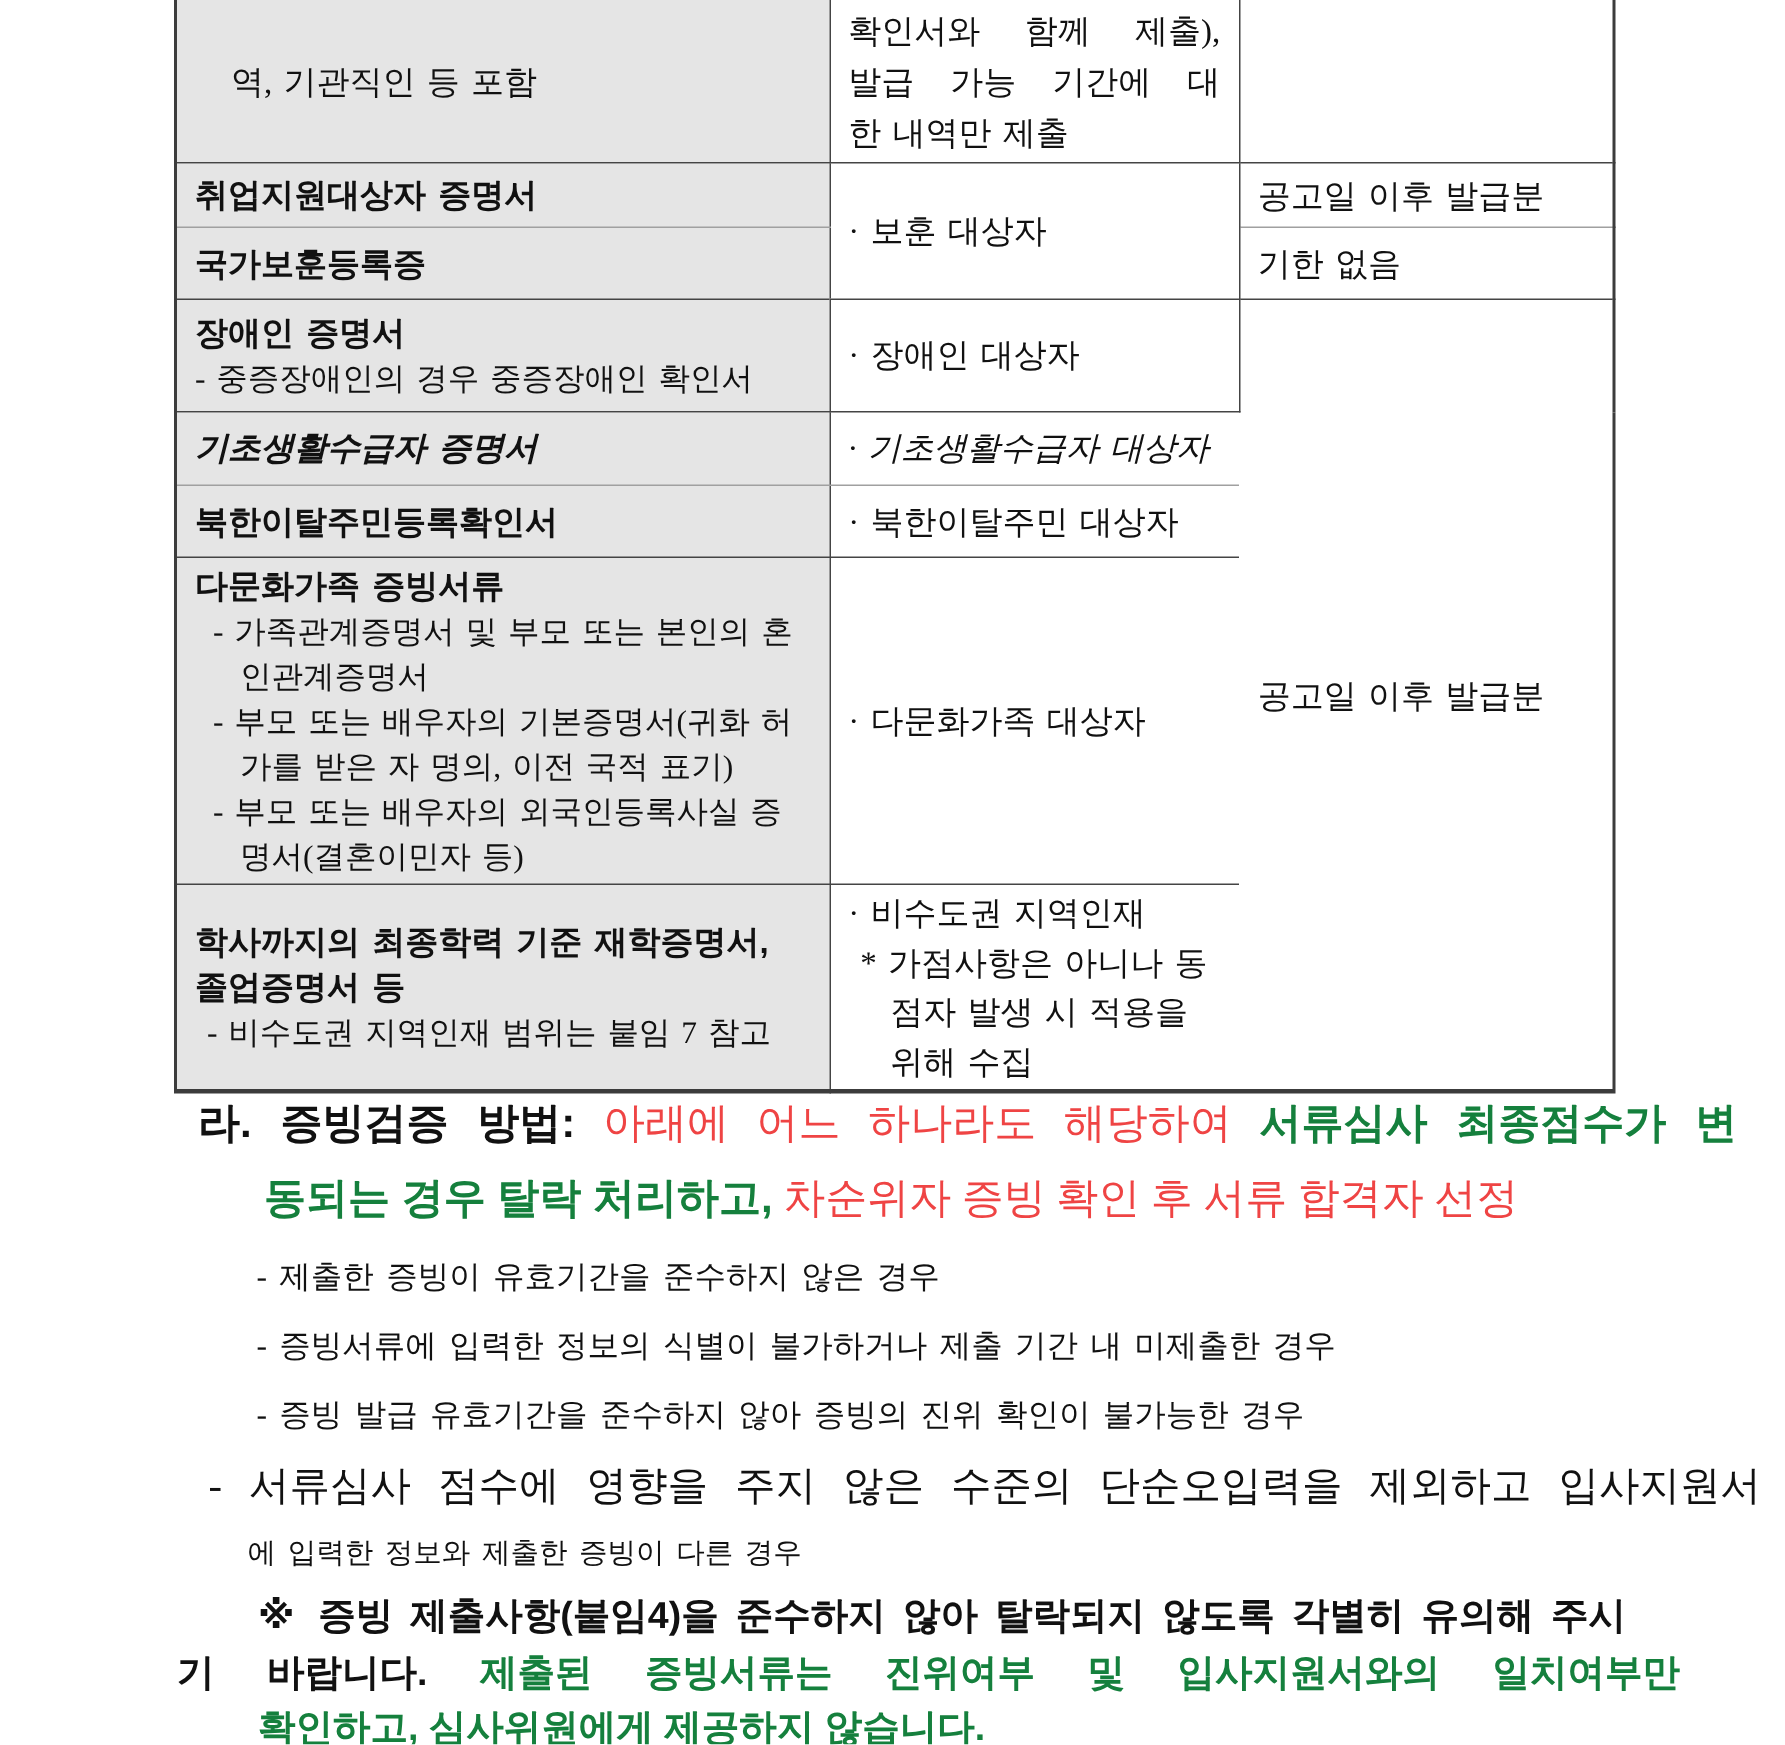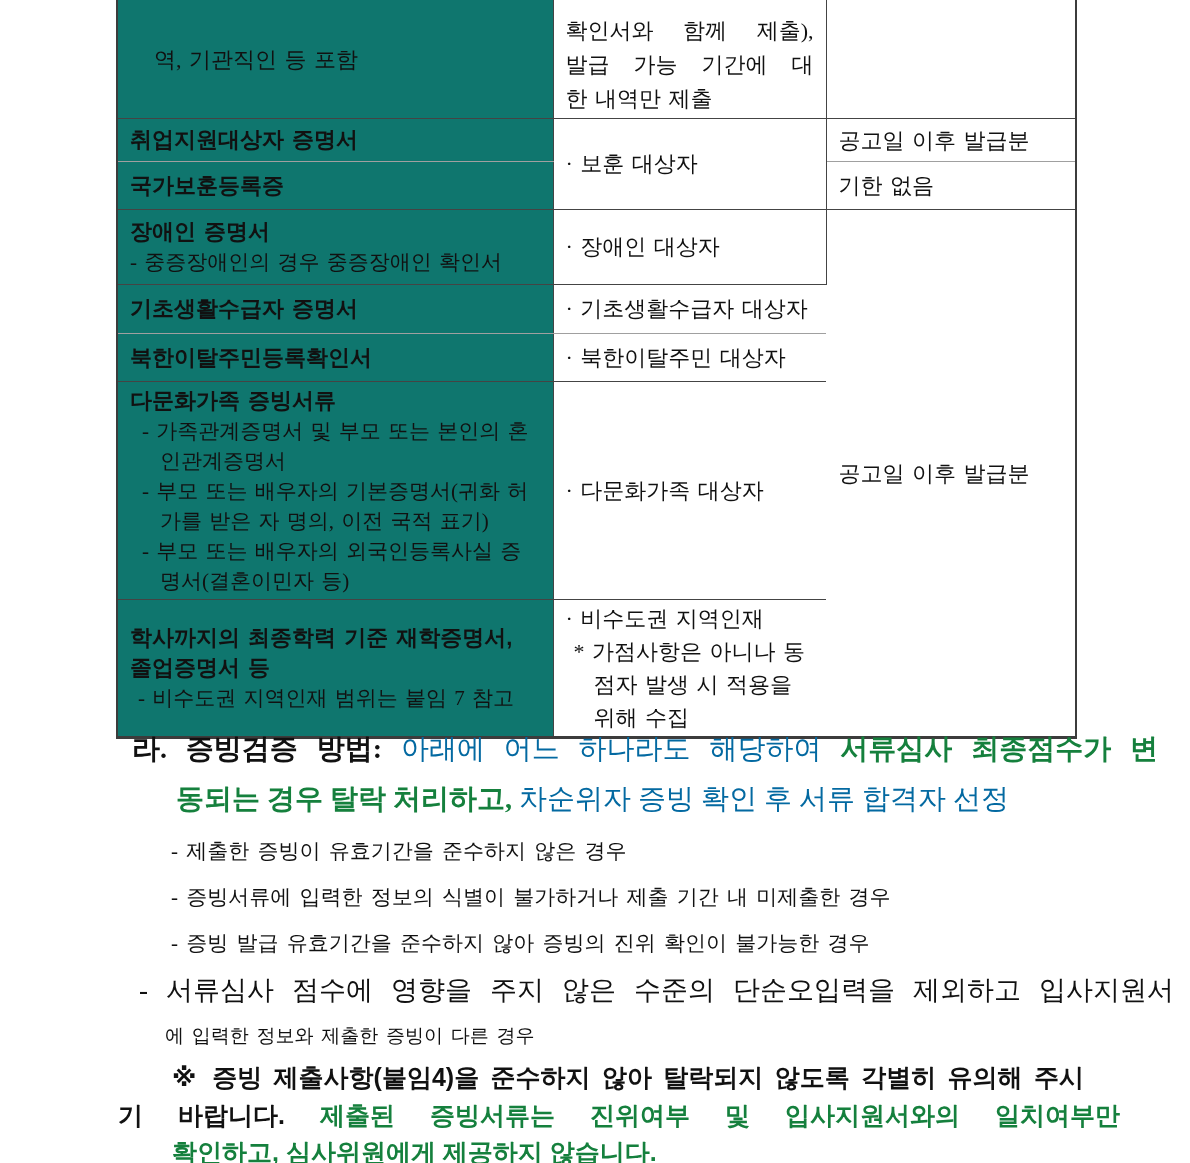--- a/index.html
+++ b/index.html
@@ -8,52 +8,52 @@
 
   
   table.doc{position:absolute;left:116px;top:0;width:959px;border-collapse:collapse;table-layout:fixed;
             border-left:2px solid #3c3c3c;border-right:2px solid #3c3c3c;border-bottom:3px solid #3c3c3c;}
   col.c1{width:436px;}col.c2{width:273px;}col.c3{width:250px;}
   td{border-right:1px solid #444;border-bottom:1px solid #444;vertical-align:middle;
      padding:2px 12px;font-size:22px;line-height:31px;word-spacing:2px;overflow:hidden;}
   td:last-child{border-right:none;}
   td.lightb{border-bottom:1px solid #a0a0a0;}
   tr.r1{height:102px;} tr.r2{height:43px;} tr.r3{height:48px;} tr.r4{height:75px;}
-  tr.r5{height:49px;} tr.r6{height:48px;} tr.r7{height:218px;} tr.r8{height:132px;}
-  td.gray{background:#0f766e;}
+  tr.r5{height:49px;font-style:italic;} tr.r6{height:48px;} tr.r7{height:218px;} tr.r8{height:132px;}
+  td.gray{background:#e5e5e5;}
   .ltitle{font-family:"Liberation Sans","DejaVu Sans",sans-serif;font-weight:700;font-size:22px;line-height:30px;}
   .sub{font-size:21px;line-height:30px;}
   .hang{margin-left:12px;padding-left:18px;text-indent:-18px;}
   .hang2{margin-left:8px;padding-left:20px;text-indent:-20px;}
   .indent1{padding-left:24px;}
   td.midcell{line-height:36px;}
-  td.mid-top{vertical-align:top;padding-top:14px;line-height:34px;}
+  td.mid-top{vertical-align:top;padding-top:4px;line-height:34px;}
   .jl{text-align:justify;text-align-last:justify;}
   td.r8mid{line-height:33px;}
 
   
   .bodytext{position:absolute;left:0;top:715px;width:1190px;}
   .line{white-space:nowrap;}
   .h1{margin-top:16px;height:36px;line-height:36px;font-size:28px;padding-left:132px;padding-right:32px;
       white-space:normal;text-align:justify;text-align-last:justify;}
   .h2{margin-top:14px;height:36px;line-height:36px;font-size:28px;padding-left:176px;}
   .bul{margin-top:10px;height:36px;line-height:36px;font-size:21px;padding-left:139px;word-spacing:3px;margin-left:32px;}
   .bul.first{margin-top:16px;}
   .b4a{margin-top:11px;height:36px;line-height:36px;font-size:27px;padding-left:139px;padding-right:16px;
        white-space:normal;text-align:justify;text-align-last:justify;word-spacing:3px;}
   .b4b{margin-top:10px;height:36px;line-height:36px;font-size:19px;padding-left:165px;word-spacing:3px;}
   .note{font-family:"Liberation Sans","DejaVu Sans",sans-serif;font-weight:700;font-size:25px;}
   .n1{margin-top:6px;height:34px;line-height:34px;padding-left:172px;padding-right:106px;
       white-space:normal;text-align:justify;text-align-last:justify;}
   .n2{margin-top:4px;height:34px;line-height:34px;padding-left:118px;padding-right:70px;
       white-space:normal;text-align:justify;text-align-last:justify;}
   .n3{margin-top:3px;height:34px;line-height:34px;padding-left:172px;}
-  .bold-gothic{font-family:Liberation Serif, serif;font-weight:700;}
+  .bold-gothic{font-family:Liberation Sans, sans-serif;font-weight:700;}
   .red{color:#15803d;}
-  .serif-norm{font-family:"Liberation Serif","DejaVu Serif",serif;font-weight:400;color:#0369a1;}
+  .serif-norm{font-family:"Liberation Serif","DejaVu Serif",serif;font-weight:400;color:#ef4444;}
 </style>
 </head>
 <body>
 
 <div class="page">
 
   <table class="doc">
     <colgroup>
         <col class="c1">
         <col class="c2">

